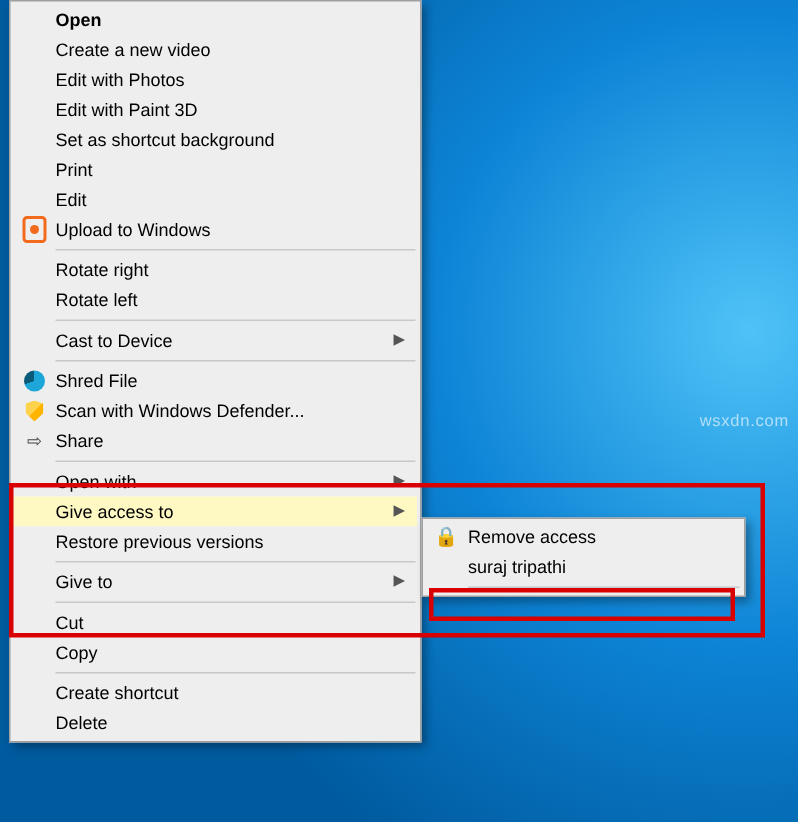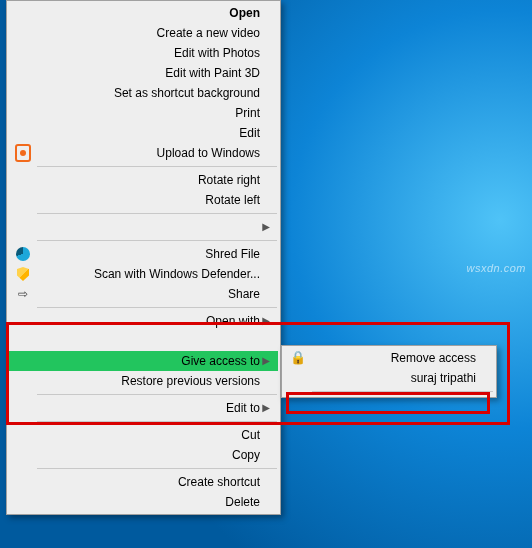--- a/index.html
+++ b/index.html
@@ -15,25 +15,24 @@
   }
   .desktop {
     position: relative;
     width: 532px;
     height: 548px;
     background: radial-gradient(circle at 500px 220px, #4fc3f7 0%, #0d84d6 35%, #005a9e 70%);
   }
   .watermark {
     position: absolute;
     right: 6px;
-    top: 262px;
+    top: 275px;
     font-size: 11px;
     color: rgba(255,255,255,0.6);
     letter-spacing: 0.5px;
-    font-style: italic;
   }
   .context-menu {
     position: absolute;
     left: 6px;
     top: 0;
     width: 275px;
     background: #eeeeee;
     border: 1px solid #a0a0a0;
     box-shadow: 3px 3px 6px rgba(0,0,0,0.35);
     box-sizing: border-box;
@@ -41,25 +40,23 @@
   }
   .item {
     display: flex;
     align-items: center;
     height: 20px;
     line-height: 20px;
     padding: 0 18px 0 28px;
     position: relative;
     background: #eeeeee;
     white-space: nowrap;
-    justify-content: flex-end;
   }
   .item.hover {
-    background: #22c55e;
-    margin-top: 20px;
+    background: #fef9c3;
   }
   .item .arrow {
     position: absolute;
     right: 8px;
     top: 50%;
     transform: translateY(-50%);
     font-size: 10px;
     color: #555;
   }
   .item .icon {
@@ -181,20 +178,21 @@
     </div>
     <div class="sep"></div>
     <div class="item">
         <span>Rotate right</span>
       </div>
     <div class="item">
         <span>Rotate left</span>
       </div>
     <div class="sep"></div>
     <div class="item">
+      <span>Cast to Device</span>
       <span class="arrow">▶</span>
     </div>
     <div class="sep"></div>
     <div class="item">
       <span class="icon">
           <span class="ic-shred"></span>
         </span>
       <span>Shred File</span>
     </div>
     <div class="item">
@@ -214,21 +212,21 @@
     </div>
     <div class="item hover">
       <span>Give access to</span>
       <span class="arrow">▶</span>
     </div>
     <div class="item">
         <span>Restore previous versions</span>
       </div>
     <div class="sep"></div>
     <div class="item">
-      <span>Edit to</span>
+      <span>Give to</span>
       <span class="arrow">▶</span>
     </div>
     <div class="sep"></div>
     <div class="item">
         <span>Cut</span>
       </div>
     <div class="item">
         <span>Copy</span>
       </div>
     <div class="sep"></div>

